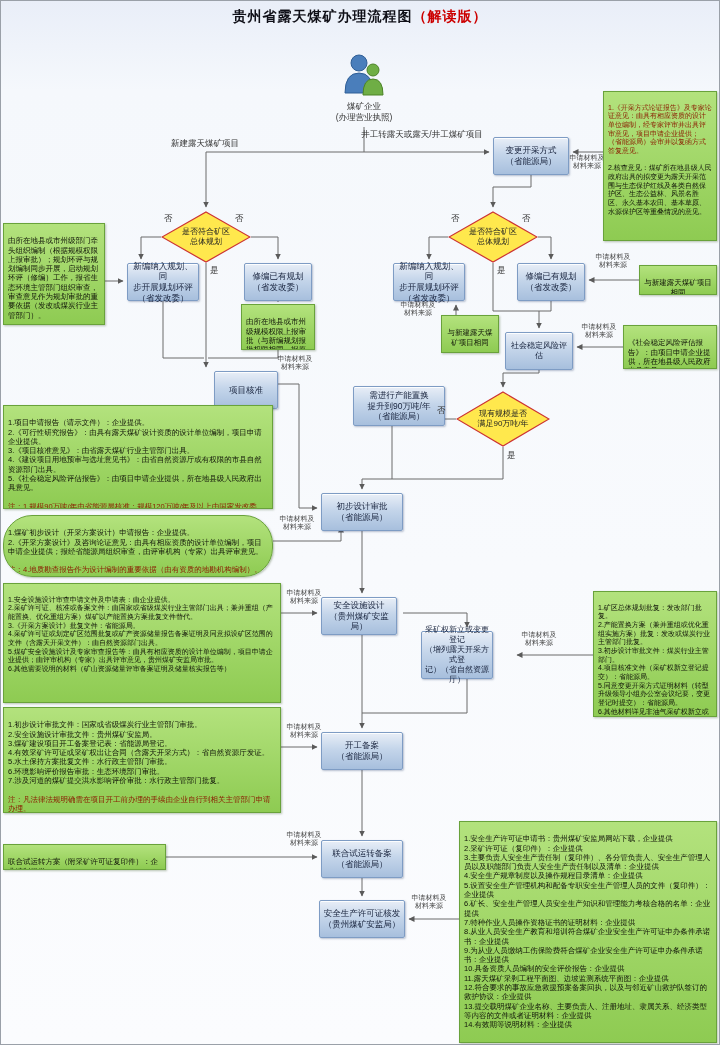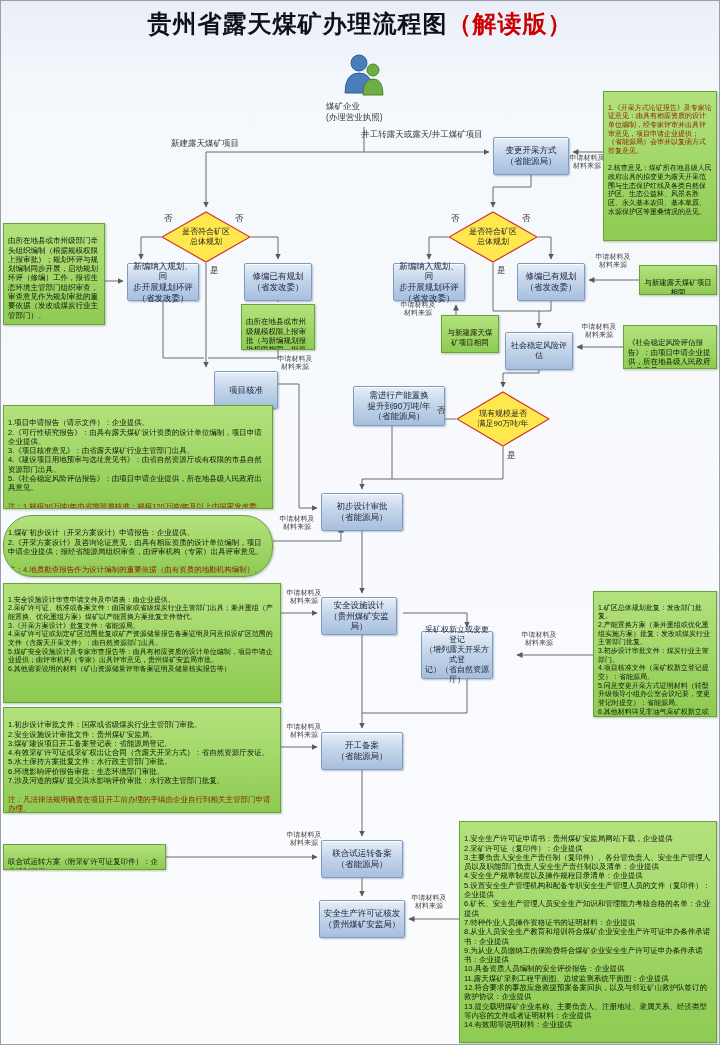--- a/index.html
+++ b/index.html
@@ -2,21 +2,21 @@
 <html><head>
 <meta charset="utf-8">
 <style>
   * { margin:0; padding:0; box-sizing:border-box; }
   html,body { background:#d8dde6; }
   body { font-family:"Liberation Sans","DejaVu Sans",sans-serif; }
   .canvas { position:relative; width:720px; height:1045px; margin:0 auto;
             background:linear-gradient(180deg,#e9eef8 0,#f5f8fc 90px,#fbfcfe 100%);
             border:1px solid #9aa0a8; overflow:hidden; }
   .title { position:absolute; top:7px; left:0; width:100%; text-align:center;
-           font-size:24px; font-weight:bold; letter-spacing:1px; color:#101018; }
+           font-size:14px; font-weight:bold; letter-spacing:1px; color:#101018; }
   .title .red { color:#cc0000; }
   #wires { position:absolute; left:0; top:0; pointer-events:none; }
   .node { position:absolute; display:flex; align-items:center; justify-content:center;
           text-align:center; font-size:8.5px; line-height:1.25; color:#15203a;
           white-space:pre-line;
           background:linear-gradient(180deg,#e8eef7 0%,#c4d5ea 45%,#a7bfdd 100%);
           border:1px solid #7e9cc4; border-radius:2px;
           box-shadow:1px 1px 2px rgba(60,80,120,.35), inset 0 1px 0 rgba(255,255,255,.85);
           padding:18px 2px; }
   .diamond { position:absolute; }
@@ -29,21 +29,21 @@
           border:1px solid #69a23b; box-shadow:1px 1px 2px rgba(60,90,40,.35);
           padding:3px 4px; white-space:pre-line; word-break:break-all; overflow:hidden; }
   .note > span { display:block; }
   .nred { color:#8b1a00; }
   .lbl { position:absolute; width:40px; font-size:7px; line-height:1.2; color:#444;
          white-space:pre-line; text-align:center; }
   .tag { position:absolute; font-size:8.5px; color:#333; }
   .branch { position:absolute; font-size:8.5px; color:#333; text-align:center; }
   .actor { position:absolute; text-align:center; }
   .actor-label { position:absolute; font-size:8.5px; line-height:1.3; color:#333;
-                 white-space:pre-line; }
+                 text-align:center; white-space:pre-line; }
 </style>
 </head>
 <body>
 
 <div class="canvas">
 
   <div class="title"><span>贵州省露天煤矿办理流程图</span><span class="red">（解读版）</span></div>
 
   <svg id="wires" width="720" height="1045">
     <defs>

